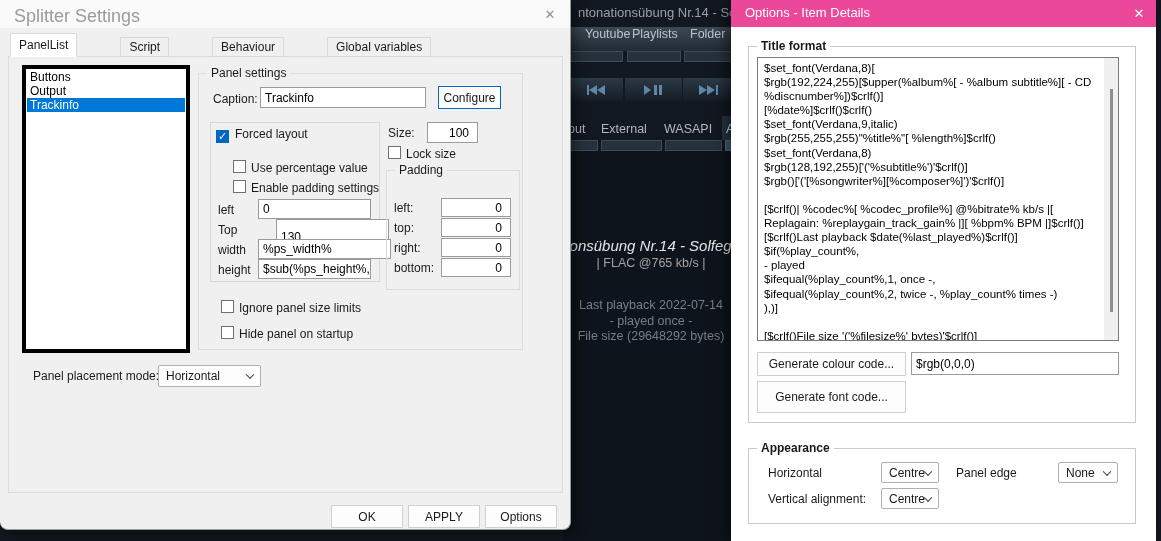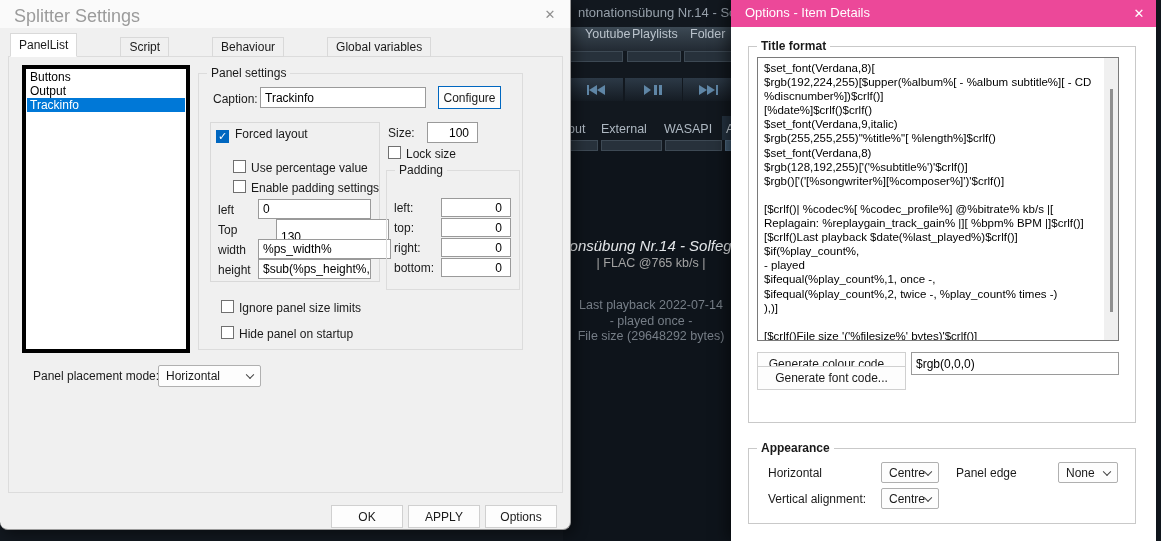--- a/index.html
+++ b/index.html
@@ -252,21 +252,21 @@
 $ifequal(%play_count%,2, twice -, %play_count% times -)
 ),)]
 
 [$crlf()File size '('%filesize%' bytes)'$crlf()]</div>
     <div id="tf-scroll">
       <div id="tf-thumb"></div>
     </div>
 
     <div class="btn" style="left:26px;top:352px;width:149px;height:24px">Generate colour code...</div>
     <div class="txt" style="left:180px;top:352px;width:208px;height:23px">$rgb(0,0,0)</div>
-    <div class="btn" style="left:26px;top:366px;width:149px;height:24px">Generate font code...</div>
+    <div class="btn" style="left:26px;top:381px;width:149px;height:32px">Generate font code...</div>
 
     <div class="grp white" style="left:17px;top:448px;width:388px;height:76px">
       <span class="cap">Appearance</span>
     </div>
     <span class="lbl" style="left:37px;top:466px">Horizontal</span>
     <div class="combo" style="left:150px;top:462px;width:58px;height:21px">
       <span>Centre</span>
       <span class="chev"></span>
     </div>
     <span class="lbl" style="left:225px;top:466px">Panel edge</span>

